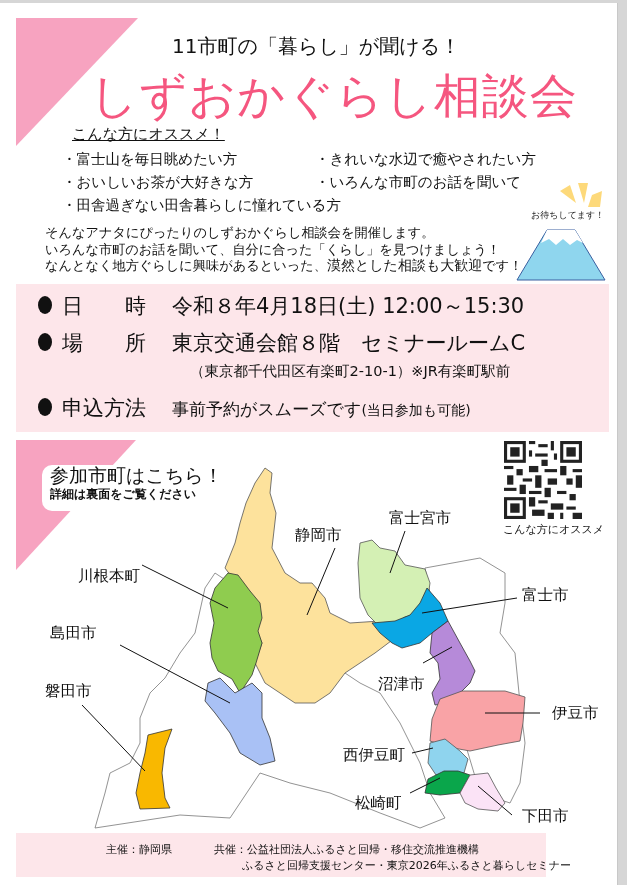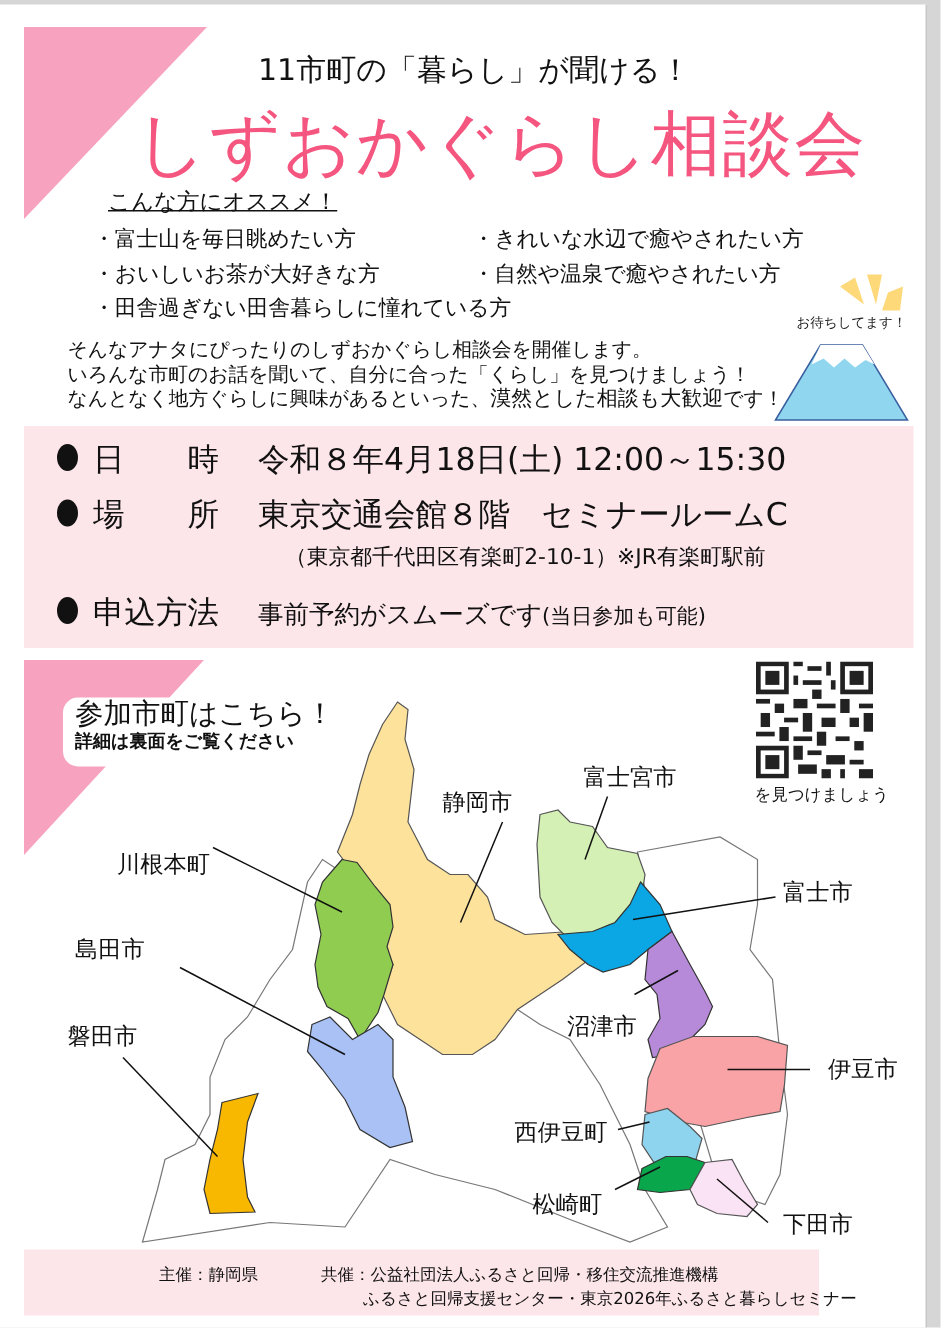--- a/index.html
+++ b/index.html
@@ -38,21 +38,21 @@
 
   <div class="corner-tri"></div>
 
   <div class="subtitle">11市町の「暮らし」が聞ける！</div>
   <div class="title">しずおかぐらし相談会</div>
 
   <div class="rec-head">こんな方にオススメ！</div>
   <div class="rec-item" style="left:62px;top:147px;">・富士山を毎日眺めたい方</div>
   <div class="rec-item" style="left:315px;top:147px;">・きれいな水辺で癒やされたい方</div>
   <div class="rec-item" style="left:62px;top:170px;">・おいしいお茶が大好きな方</div>
-  <div class="rec-item" style="left:315px;top:170px;">・自然や温泉で癒やされたい方</div>
+  <div class="rec-item" style="left:315px;top:170px;">・いろんな市町のお話を聞いて</div>
   <div class="rec-item" style="left:62px;top:193px;">・田舎過ぎない田舎暮らしに憧れている方</div>
 
   <svg class="abs" style="left:556px;top:178px;" width="52" height="30">
     <polygon points="4,10 14,4 20,22" fill="#fdd97a"></polygon>
     <polygon points="22,2 32,2 28,22" fill="#fdd97a"></polygon>
     <polygon points="36,14 46,10 44,26 32,26" fill="#fdd97a"></polygon>
   </svg>
   <div class="wait-label">お待ちしてます！</div>
   <svg class="abs" style="left:515px;top:225px;" width="92" height="54">
     <polygon points="2,52 32,2 60,2 90,52" fill="#8fd6ee" stroke="#3a5fa0" stroke-width="1"></polygon>
@@ -123,21 +123,21 @@
         <rect x="11" y="19" width="3" height="1"></rect>
         <rect x="15" y="20" width="4" height="2"></rect>
       <rect x="20" y="21" width="3" height="1"></rect>
         <rect x="9" y="22" width="4" height="2"></rect>
         <rect x="14" y="23" width="2" height="2"></rect>
       <rect x="18" y="23" width="1" height="2"></rect>
         <rect x="22" y="23" width="3" height="2"></rect>
         <rect x="16" y="4" width="1" height="2"></rect>
     </g>
   </svg>
-  <div class="qr-caption">を見つけましょう</div>
+  <div class="qr-caption">こんな方にオススメ</div>
 
   <svg class="abs" style="left:0;top:0;" width="617" height="882">
     <g stroke="#777" stroke-width="0.8" fill="#fff">
 
       <path d="M95,825 L105,790 L110,770 L130,760 L140,740 L140,715 L150,690 L165,675 L180,650 L195,630 L205,585 L215,570 L230,580 L250,585 L265,620 L280,650 L300,670 L330,660 L360,680 L380,690 L400,720 L420,760 L430,790 L445,815 L420,825 L380,810 L330,790 L290,780 L260,770 L230,815 L180,812 Z"></path>
       <path d="M425,565 L480,555 L505,570 L505,600 L500,630 L515,650 L520,700 L525,740 L520,780 L510,800 L480,790 L465,740 L450,700 L455,660 L445,620 L430,590 Z"></path>
     </g>
 
     <path d="M265,465 L272,470 L270,490 L276,510 L272,545 L285,570 L300,580 L312,580 L325,595 L330,610 L350,620 L380,618 L395,635 L375,650 L360,660 L345,670 L330,690 L315,700 L295,700 L280,690 L265,680 L255,660 L262,640 L252,620 L245,600 L240,585 L225,565 L235,540 L240,520 L246,500 L255,480 Z" fill="#fde29c" stroke="#555" stroke-width="0.8"></path>
 

